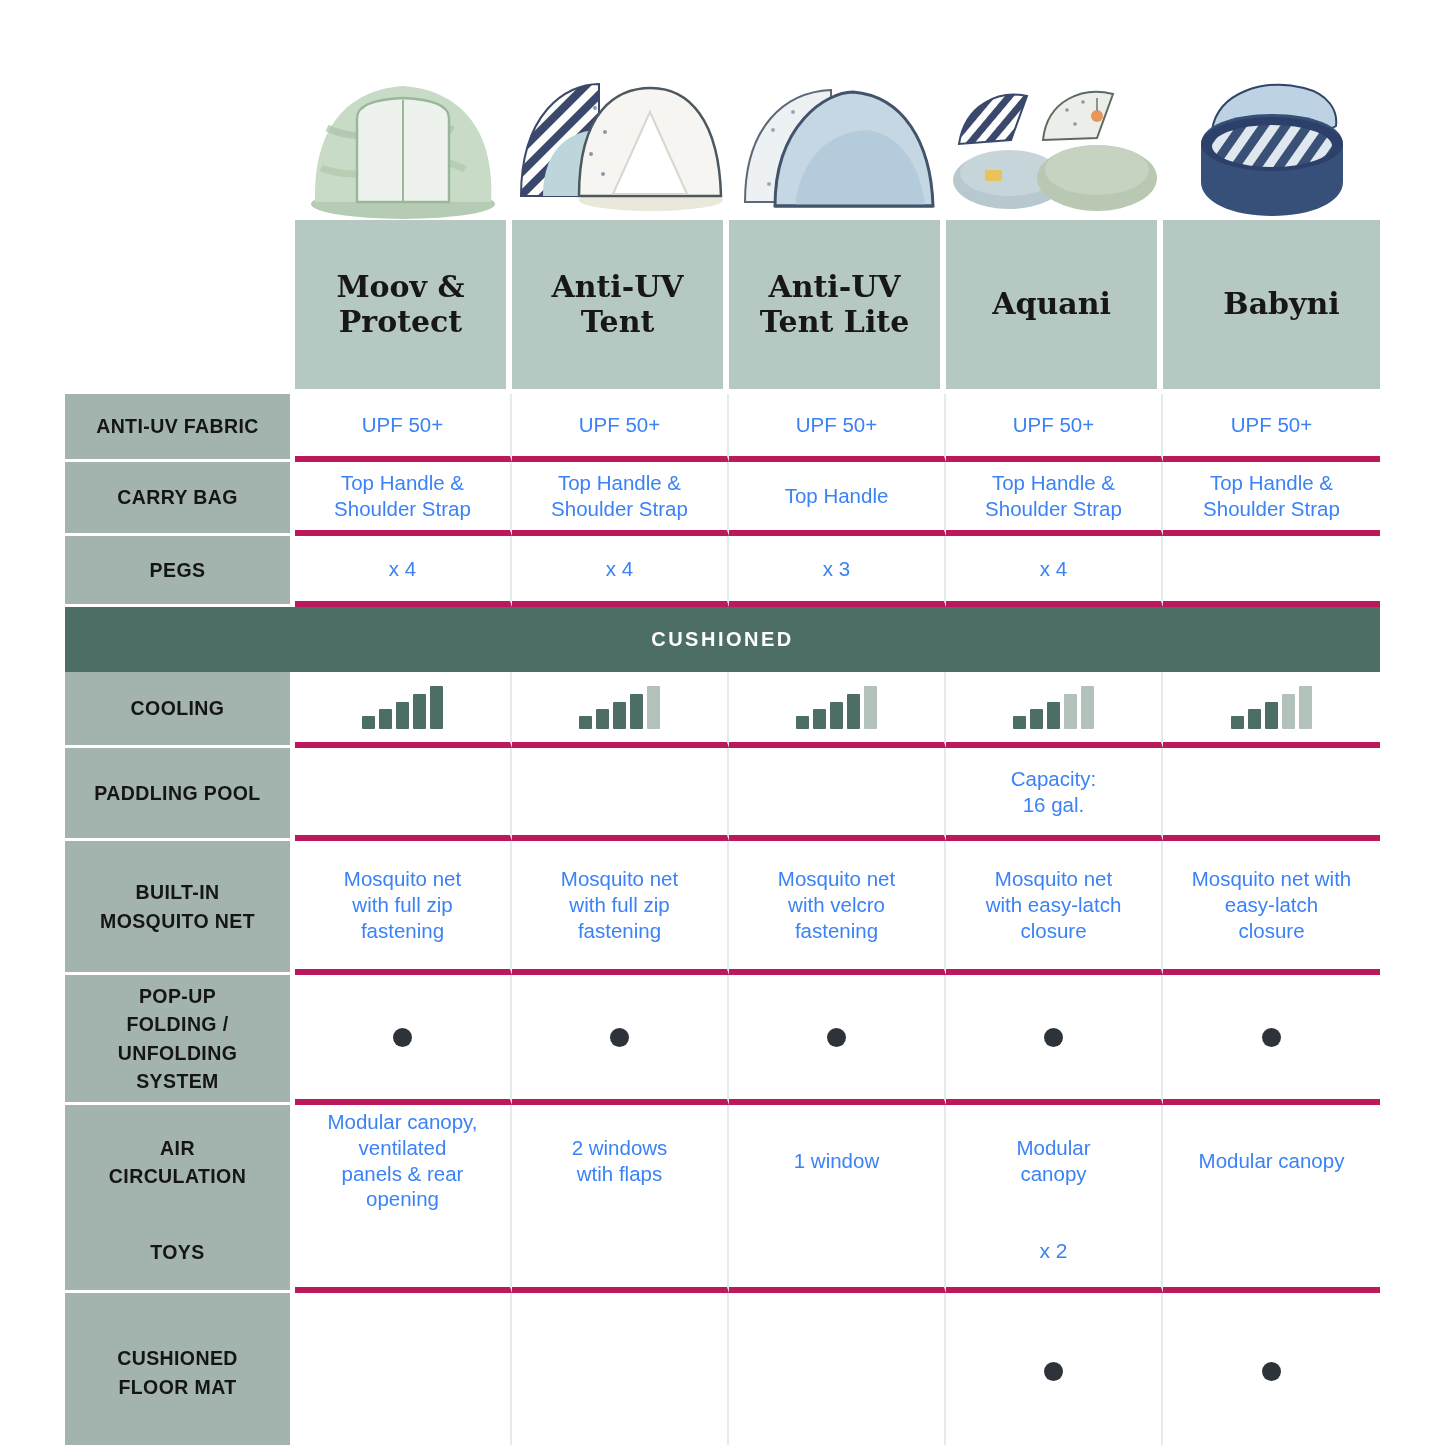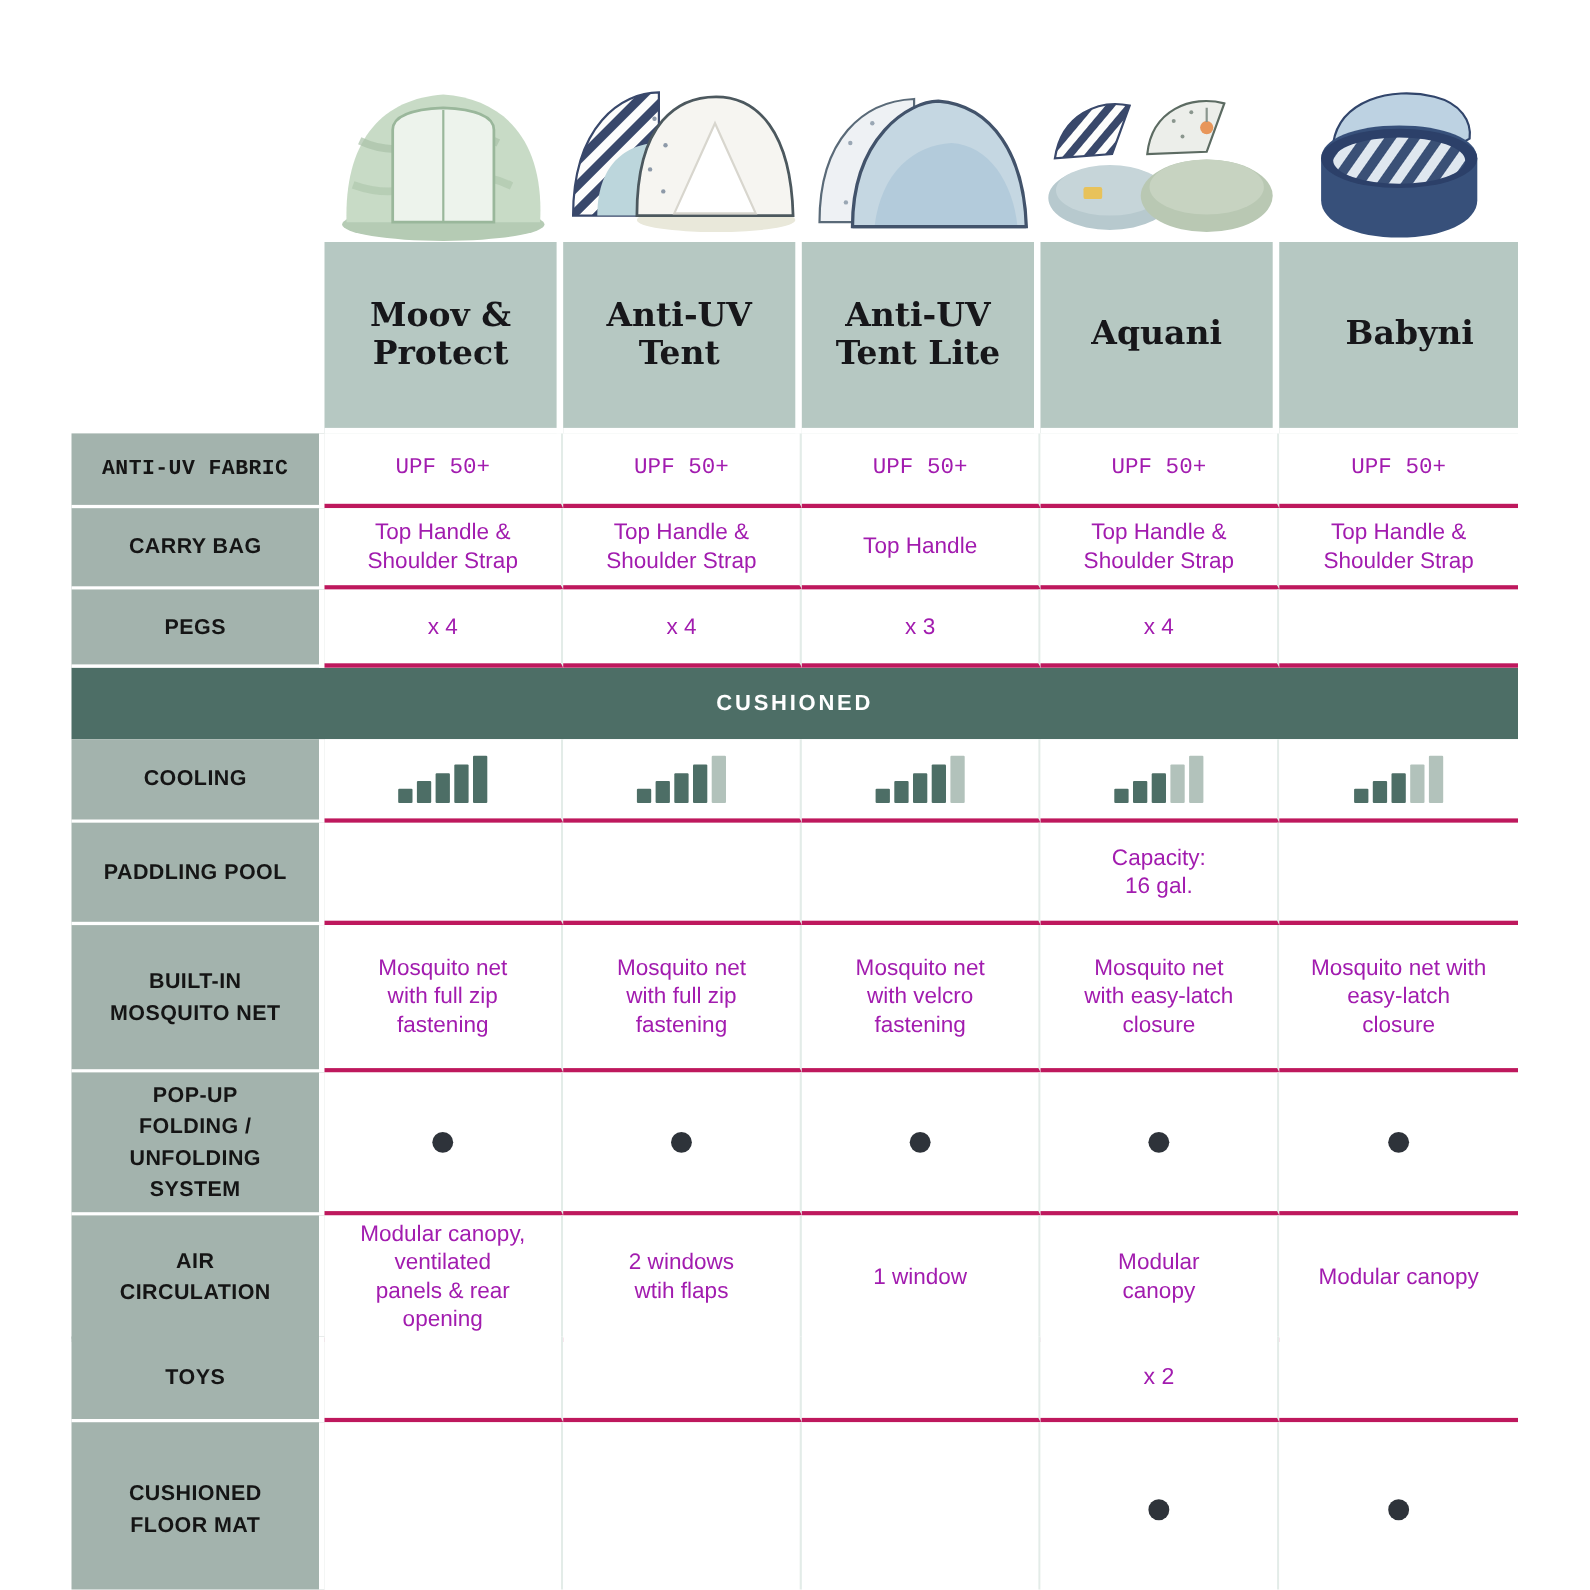--- a/index.html
+++ b/index.html
@@ -29,22 +29,22 @@
     font-family:"DejaVu Serif","Liberation Serif",serif; font-weight:bold;
     font-size:30px; line-height:1.16; color:#17171a;
   }
   .trow .hcell:last-child { border-right:none;padding-left:20px; }
 
   .lcell {
     background:#a3b3ad; border-right:5px solid #ffffff; border-bottom:3px solid #ffffff;
     font-weight:bold; font-size:19.5px; letter-spacing:.4px; color:#151515; line-height:1.45;
   }
   .dcell {
-    background:#ffffff; border-right:2px solid #e3ece8; border-bottom:4px solid #be185d;
-    font-size:20.5px; color:#a21caf; line-height:1.26; padding:4px 6px;
+    background:#ffffff; border-right:2px solid #e3ece8; border-bottom:6px solid #be185d;
+    font-size:20.5px; color:#3b82f6; line-height:1.26; padding:4px 6px;
   }
   .trow .dcell:last-child { border-right:none; }
 
   .pre { white-space:pre-line; }
   .small { font-size:21px; }
 
   .banner {
     background:#4d6e66; display:flex; align-items:center; justify-content:center;
     color:#ffffff; font-weight:bold; font-size:20px; letter-spacing:2.5px;
   }
@@ -165,21 +165,21 @@
           <span class="pre">Anti-UV
 Tent Lite</span>
         </div>
         <div class="cell hcell">
           <span class="pre">Aquani</span>
         </div>
         <div class="cell hcell">
           <span class="pre">Babyni</span>
         </div>
       </div>
-      <div class="trow" style="height: 68px; font-family: Liberation Mono, monospace;">
+      <div class="trow" style="height: 68px;">
         <div class="cell lcell">
           <span class="pre">ANTI-UV FABRIC</span>
         </div>
         <div class="cell dcell">
           <span class="pre">UPF 50+</span>
         </div>
         <div class="cell dcell">
           <span class="pre">UPF 50+</span>
         </div>
         <div class="cell dcell">

